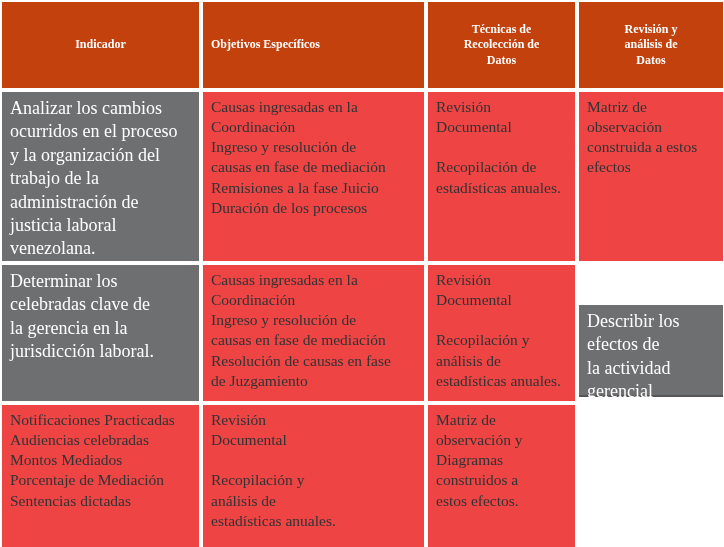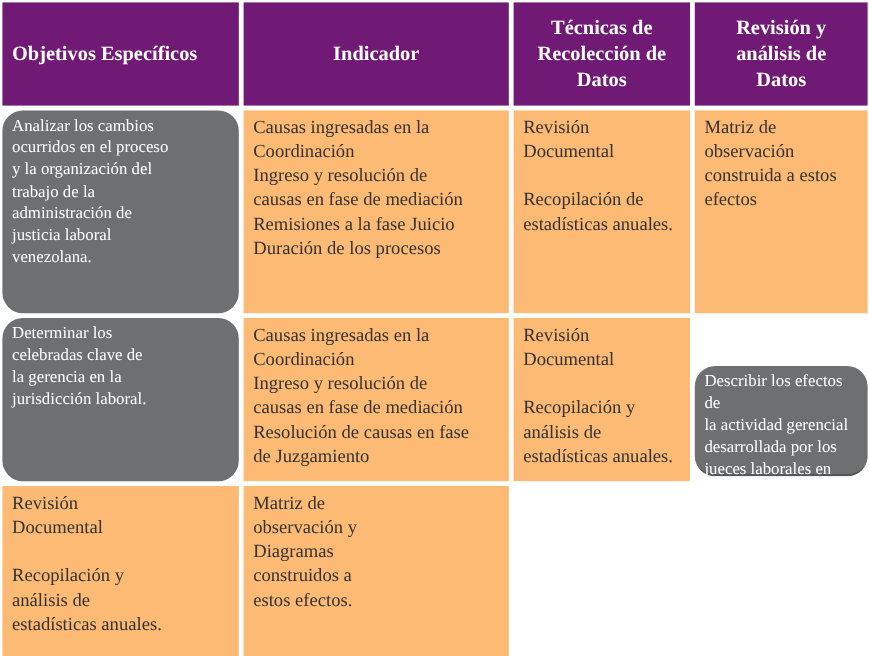--- a/index.html
+++ b/index.html
@@ -18,69 +18,68 @@
     box-sizing: border-box;
     display: grid;
     width: 724px;
     height: 547px;
     grid-template-columns: 197px 221px 147px 1fr;
     grid-template-rows: 86px 169px 136px 1fr;
     gap: 4px;
     padding: 2px 1px 0 2px;
   }
   .hcell {
-    background: #701a75;
+    background: #c2410c;
     color: #FFFFFF;
     font-weight: 700;
-    font-size: 17px;
+    font-size: 12px;
     line-height: 1.28;
     display: flex;
     align-items: center;
     justify-content: center;
     text-align: center;
     white-space: pre-line;
     padding: 2px 4px;
   }
   .hcell.left {
     justify-content: flex-start;
     text-align: left;
     padding-left: 8px;
     padding-right: 6px;
   }
   .obj {
     background: #6E6F71;
     color: #FFFFFF;
-    font-size: 14px;
+    font-size: 18px;
     line-height: 1.3;
     padding: 5px 6px 5px 8px;
     white-space: pre-line;
-    border-radius: 17px;
   }
   .obj.last {
     margin-bottom: 4px;
     border-bottom: 2px solid #565658;
     margin-top: 40px;
   }
   .cell {
-    background: #fdba74;
+    background: #ef4444;
     color: #333335;
     font-size: 15.5px;
     line-height: 1.3;
     padding: 5px 6px 5px 8px;
     white-space: pre-line;
   }
 </style>
 </head>
 <body>
 
 <div class="page">
   <div class="grid">
 
+    <div class="hcell">Indicador</div>
     <div class="hcell left">Objetivos Específicos</div>
-    <div class="hcell">Indicador</div>
     <div class="hcell">Técnicas de
 Recolección de
 Datos</div>
     <div class="hcell">Revisión y
 análisis de
 Datos</div>
 
     <div class="obj">Analizar los cambios
 ocurridos en el proceso
 y la organización del
@@ -119,20 +118,25 @@
 
 Recopilación y
 análisis de
 estadísticas anuales.</div>
 
     <div class="obj last">Describir los efectos de
 la actividad gerencial
 desarrollada por los
 jueces laborales en
 Venezuela</div>
+    <div class="cell">Notificaciones Practicadas
+Audiencias celebradas
+Montos Mediados
+Porcentaje de Mediación
+Sentencias dictadas</div>
     <div class="cell">Revisión
 Documental
 
 Recopilación y
 análisis de
 estadísticas anuales.</div>
     <div class="cell">Matriz de
 observación y
 Diagramas
 construidos a

